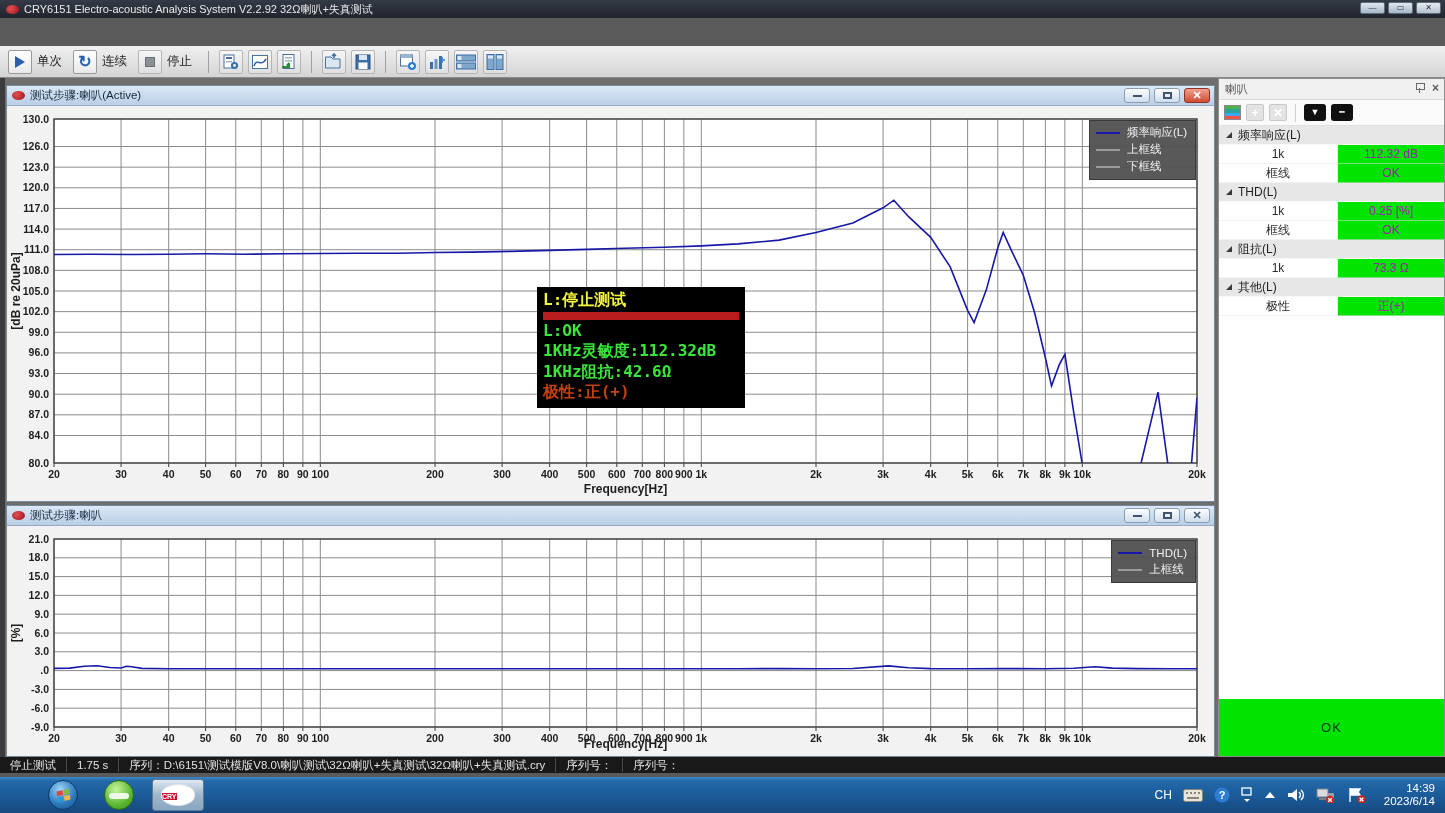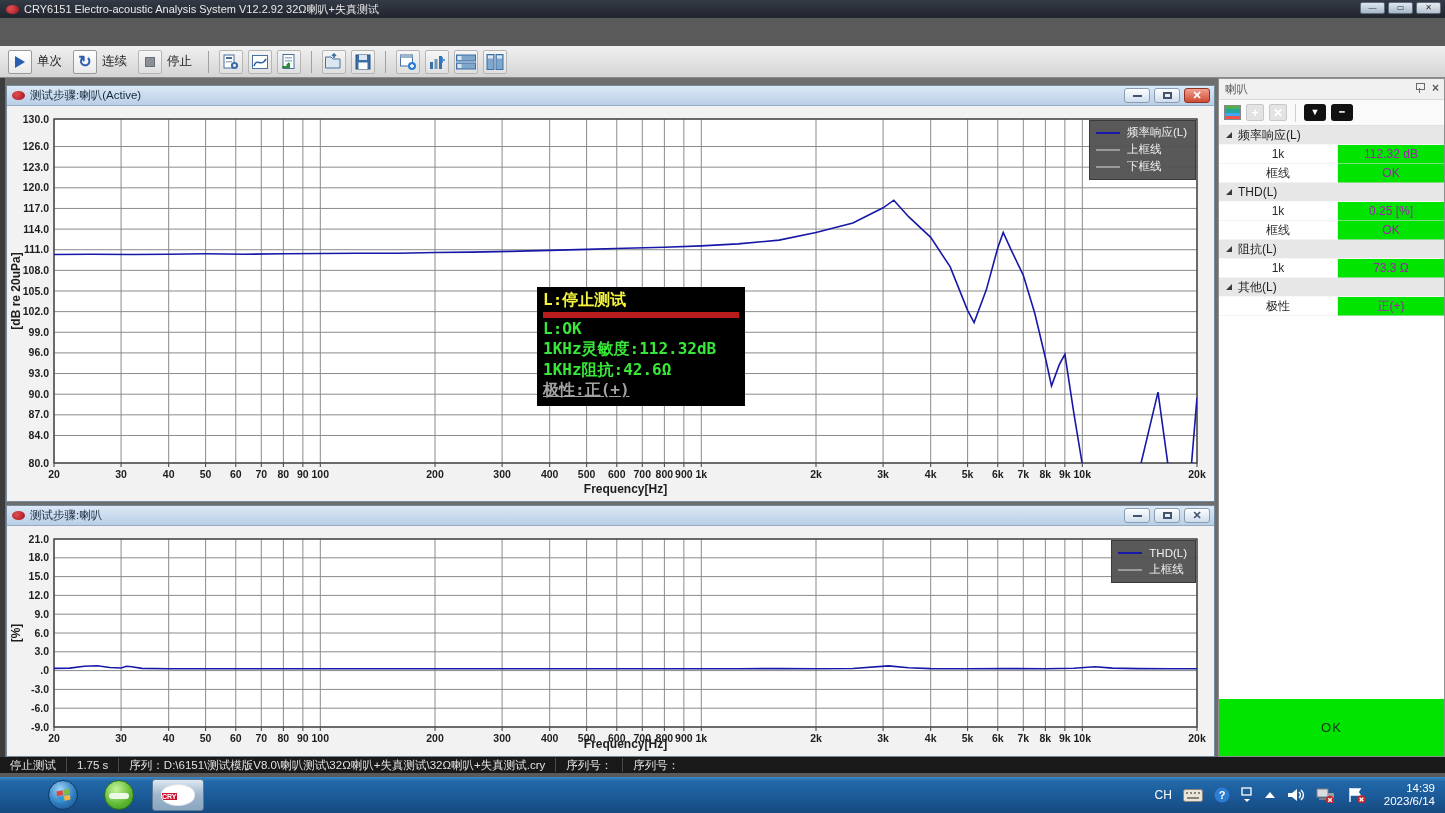--- a/index.html
+++ b/index.html
@@ -59,21 +59,21 @@
   .cw1 .chart-body { width:1207px; height:395px; }
   .cw2 .chart-body { width:1207px; height:230px; }
 
   .legend { position:absolute; right:18px; top:14px; background:rgba(82,82,82,0.96); border:1px solid #3a3a3a; padding:3px 8px 4px 6px; }
   .legend-row { display:flex; align-items:center; gap:7px; height:17px; }
   .legend-line { width:24px; height:2px; flex:none; }
   .legend-label { color:#f2f2f2; font-size:11.5px; white-space:nowrap; }
 
   .msg-box { position:absolute; left:530px; top:181px; width:208px; background:#000; padding:3px 6px 5px 6px; }
   .msg-line { font-family:"DejaVu Sans Mono", monospace; font-size:16px; font-weight:bold; line-height:20.5px; white-space:nowrap; }
-  .msg-line.u { border-bottom:6px solid #b91c1c; padding-bottom:1px; margin-bottom:1px; }
+  .msg-line.u { border-bottom:8px solid #b91c1c; padding-bottom:1px; margin-bottom:1px; }
 
   
   .sidepanel { position:absolute; left:1218px; top:0; width:227px; height:679px; background:#fff; border:1px solid #8f8f8f; }
   .sp-header { height:21px; background:#f0f0f0; border-bottom:1px solid #d8d8d8; display:flex; align-items:center; padding:0 6px; position:relative;}
   .sp-title { font-size:11.5px; color:#5a5a5a; }
   .sp-header-icons { position:absolute; right:5px; top:3px; display:flex; gap:8px; align-items:center;}
   .pin-icon { width:9px; height:12px; position:relative; }
   .pin-icon::before { content:""; position:absolute; left:1px; top:1px; width:7px; height:5px; border:1.5px solid #6a6a6a; }
   .pin-icon::after { content:""; position:absolute; left:4px; top:6px; width:1.5px; height:5px; background:#6a6a6a; }
   .sp-x { font-size:12px; color:#5a5a5a; line-height:1; font-weight:bold; }
@@ -122,21 +122,21 @@
   .tray-ico { display:flex; align-items:center; justify-content:center; }
   .clock { text-align:right; color:#fff; font-size:11.5px; line-height:13px; padding-left:6px; }
 </style>
 </head>
 <body>
 
 <div class="screen">
 
   <div class="titlebar">
     <span class="logo"></span>
-    <span class="t-text">CRY6151 Electro-acoustic Analysis System  V12.2.92 32Ω喇叭+失真测试</span>
+    <span class="t-text">CRY6151 Electro-acoustic Analysis System  V2.2.92 32Ω喇叭+失真测试</span>
     <div class="win-btns">
       <span class="win-btn">—</span>
       <span class="win-btn">▭</span>
       <span class="win-btn close">✕</span>
     </div>
   </div>
 
 
   <div class="toolbarbar">
     <span class="tb-btn">
@@ -382,21 +382,21 @@
               </div>
               <div class="legend-row">
                 <span class="legend-line" style="background: rgb(154, 154, 154);"></span>
                 <span class="legend-label">下框线</span>
               </div>
             </div><div class="msg-box">
               <div class="msg-line u" style="color: rgb(245, 245, 60);">L:停止测试</div>
               <div class="msg-line" style="color: rgb(56, 232, 56);">L:OK</div>
               <div class="msg-line" style="color: rgb(56, 232, 56);">1KHz灵敏度:112.32dB</div>
               <div class="msg-line" style="color: rgb(56, 232, 56);">1KHz阻抗:42.6Ω</div>
-              <div class="msg-line" style="color: #a3a3a3; text-decoration: underline;">极性:正(+)</div>
+              <div class="msg-line" style="color: #c2410c;">极性:正(+)</div>
             </div></div>
       </div>
 
       <div class="chart-window cw2">
         <div class="cw-titlebar">
           <span class="cw-icon"></span>
           <span class="cw-title">测试步骤:喇叭</span>
           <div class="cw-btns">
             <span class="cw-btn">
                 <span class="bar"></span>

